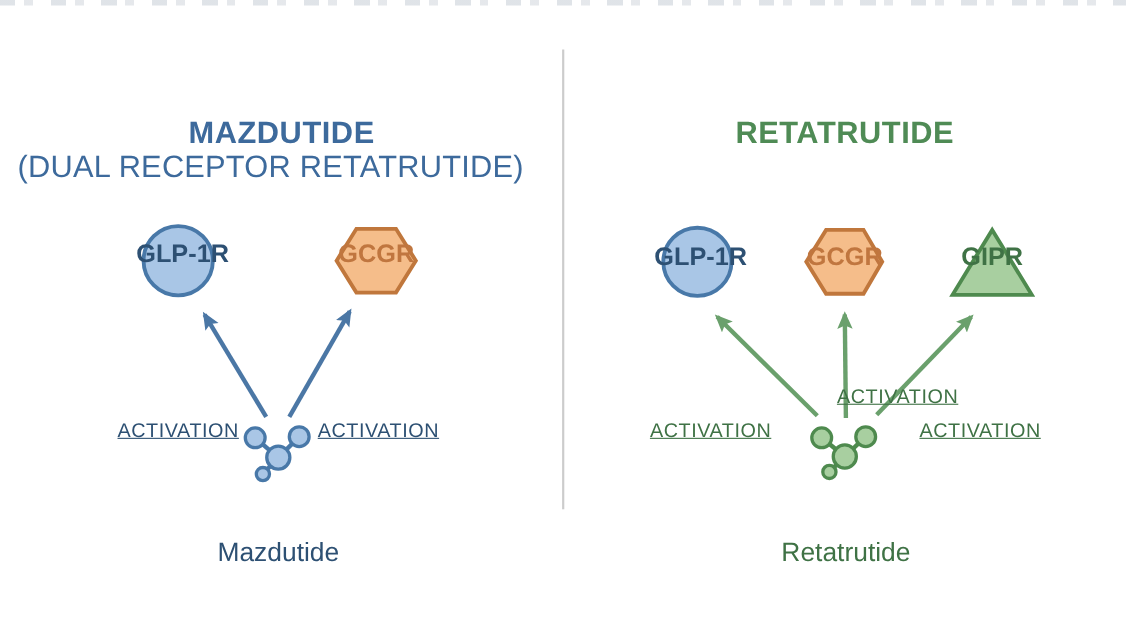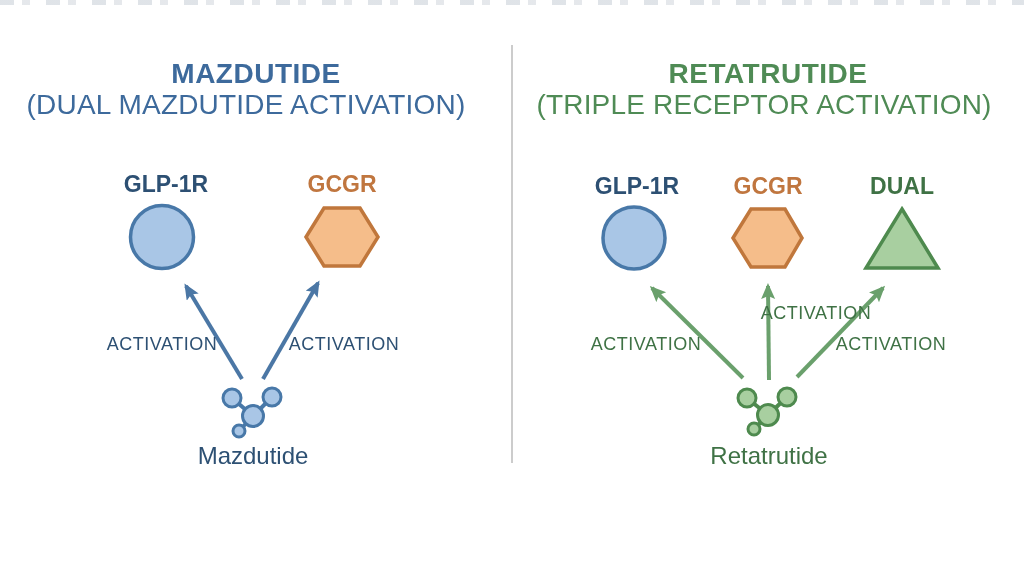--- a/index.html
+++ b/index.html
@@ -10,25 +10,25 @@
   }
   .top-artifact{
     position:absolute;top:0;left:0;width:1024px;height:5px;opacity:.45;
     background:repeating-linear-gradient(90deg,
       #b9c2cc 0 14px, transparent 14px 22px, #c6ccd4 22px 30px, transparent 30px 46px);
   }
   .divider{
     position:absolute;left:511px;top:45px;width:2px;height:418px;
     background:var(--divider,#ccc);
   }
-  .t{position:absolute;transform:translate(-50%,-50%);white-space:nowrap;line-height:1;}
+  .t{position:absolute;transform:translate(-50%,-50%);white-space:nowrap;line-height:1;margin-top:47px;}
   .panel-title{font-size:28px;font-weight:bold;letter-spacing:.5px;}
   .panel-subtitle{font-size:28px;letter-spacing:.2px;}
   .receptor-label{font-size:23px;font-weight:bold;}
-  .activation{font-size:18px;letter-spacing:.5px;}
+  .activation{font-size:18px;letter-spacing:.5px;text-decoration:underline;}
   .ligand-label{font-size:24px;}
   .footer-text{font-size:19px;letter-spacing:.3px;color:var(--footer-text,#3d4840);}
   .blue-title{color:var(--blue-title,#3d6a9c);}
   .blue-text{color:var(--blue-text,#2d5073);}
   .green-title{color:var(--green-title,#4f8b55);}
   .green-text{color:var(--green-text,#3f7245);}
   .orange-text{color:var(--orange-text,#c0763f);}
   .diagram-svg{position:absolute;left:0;top:0;}
   .shape-blue{fill:var(--blue-fill,#a9c6e6);stroke:var(--blue-stroke,#4878a8);stroke-width:3.5;}
   .shape-orange{fill:var(--orange-fill,#f5bd8a);stroke:var(--orange-stroke,#c0773c);stroke-width:3.5;}
@@ -89,31 +89,30 @@
       <line class="bond-green" x1="768" y1="415" x2="787" y2="397"></line>
       <line class="bond-green" x1="768" y1="415" x2="754" y2="429"></line>
       <circle class="node-green" cx="747" cy="398" r="9"></circle>
       <circle class="node-green" cx="787" cy="397" r="9"></circle>
       <circle class="node-green" cx="768" cy="415" r="10.5"></circle>
       <circle class="node-green" cx="754" cy="429" r="6"></circle>
     </g>
   </svg>
 
   <div class="t panel-title blue-title" style="left:256px;top:74px">MAZDUTIDE</div>
-  <div class="t panel-subtitle blue-title" style="left:246px;top:105px">(DUAL MAZDUTIDE ACTIVATION)</div>
+  <div class="t panel-subtitle blue-title" style="left:246px;top:105px">(DUAL RECEPTOR RETATRUTIDE)</div>
   <div class="t receptor-label blue-text" style="left:166px;top:184px">GLP-1R</div>
   <div class="t receptor-label orange-text" style="left:342px;top:184px">GCGR</div>
   <div class="t activation blue-text" style="left:162px;top:344px">ACTIVATION</div>
   <div class="t activation blue-text" style="left:344px;top:344px">ACTIVATION</div>
   <div class="t ligand-label blue-text" style="left:253px;top:456px">Mazdutide</div>
 
   <div class="t panel-title green-title" style="left:768px;top:74px">RETATRUTIDE</div>
-  <div class="t panel-subtitle green-title" style="left:764px;top:105px">(TRIPLE RECEPTOR ACTIVATION)</div>
   <div class="t receptor-label blue-text" style="left:637px;top:186px">GLP-1R</div>
   <div class="t receptor-label orange-text" style="left:768px;top:186px">GCGR</div>
-  <div class="t receptor-label green-text" style="left:902px;top:186px">DUAL</div>
+  <div class="t receptor-label green-text" style="left:902px;top:186px">GIPR</div>
   <div class="t activation green-text" style="left:646px;top:344px">ACTIVATION</div>
   <div class="t activation green-text" style="left:816px;top:313px">ACTIVATION</div>
   <div class="t activation green-text" style="left:891px;top:344px">ACTIVATION</div>
   <div class="t ligand-label green-text" style="left:769px;top:456px">Retatrutide</div>
 
 
 </div>
 
 </body></html>

